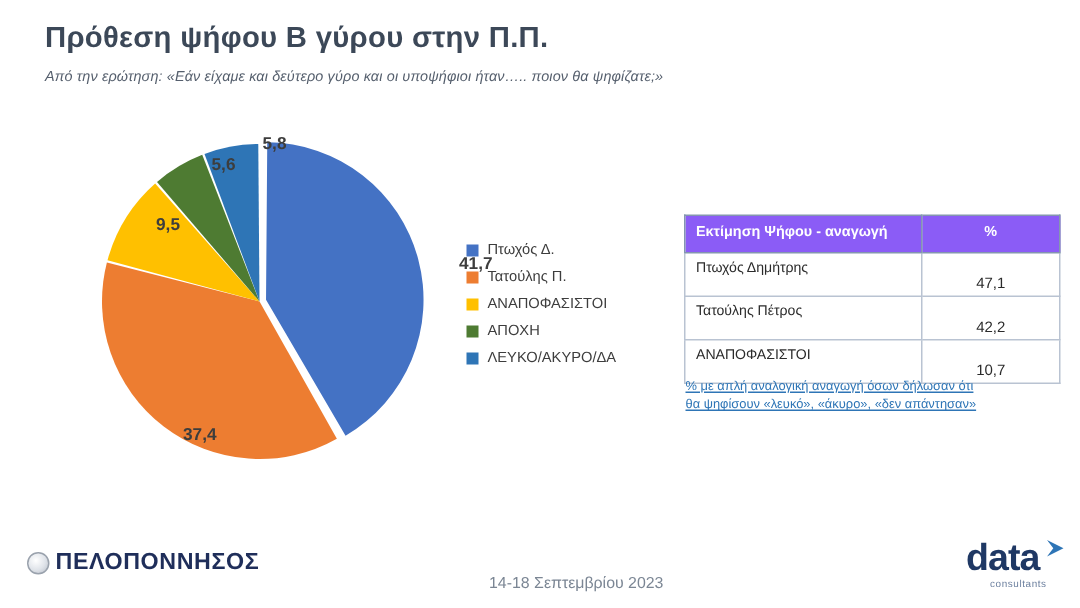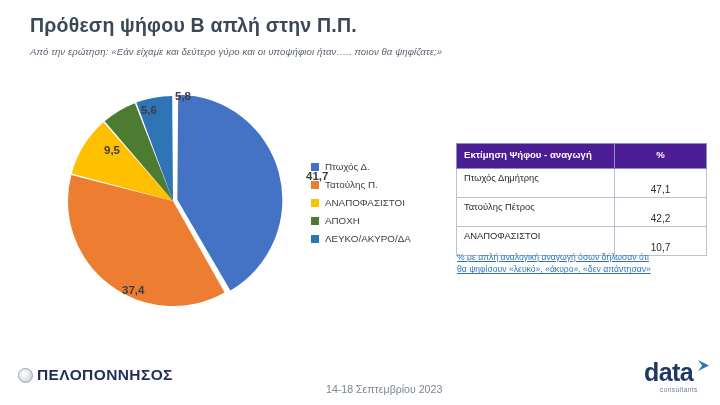--- a/index.html
+++ b/index.html
@@ -97,21 +97,21 @@
     width: 241px;
     border-collapse: collapse;
     table-layout: fixed;
   }
   .result-table th,
   .result-table td {
     border: 1px solid #b9c3d2;
     padding: 0;
   }
   .result-table thead th {
-    background: #4c1d95;
+    background: #8b5cf6;
     color: #ffffff;
     font-size: 9.6px;
     font-weight: bold;
     text-align: left;
     vertical-align: top;
     padding: 5px 0 6px 7px;
     line-height: 1.35;
     border-color: #8496b0;
   }
   .result-table thead th.col-pct {
@@ -209,21 +209,21 @@
     font-size: 6.6px;
     color: #6b7f9e;
     letter-spacing: 0.4px;
   }
 </style>
 </head>
 <body>
 
 <div id="slide">
 
-  <div class="title">Πρόθεση ψήφου Β απλή στην Π.Π.</div>
+  <div class="title">Πρόθεση ψήφου Β γύρου στην Π.Π.</div>
   <div class="subtitle">Από την ερώτηση: «Εάν είχαμε και δεύτερο γύρο και οι υποψήφιοι ήταν….. ποιον θα ψηφίζατε;»</div>
 
   <div class="pie-wrap">
     <svg class="pie-svg" viewBox="0 0 222 222">
       <g>
           <path d="M 115.34788349076771 109.83986675303673 L 116.17 4.84 A 105 105 0 0 1 168.37 200.47 Z" fill="#4472c4"></path>
           <path d="M 111 111 L 162.59 202.45 A 105 105 0 0 1 9.26 85.05 Z" fill="#ed7d31"></path>
           <path d="M 111 111 L 9.68 83.45 A 105 105 0 0 1 41.44 32.35 Z" fill="#ffc000"></path>
           <path d="M 111 111 L 42.68 31.26 A 105 105 0 0 1 72.81 13.19 Z" fill="#4e7b32"></path>
           <path d="M 111 111 L 74.35 12.60 A 105 105 0 0 1 110.18 6.00 Z" fill="#2e75b6"></path>

